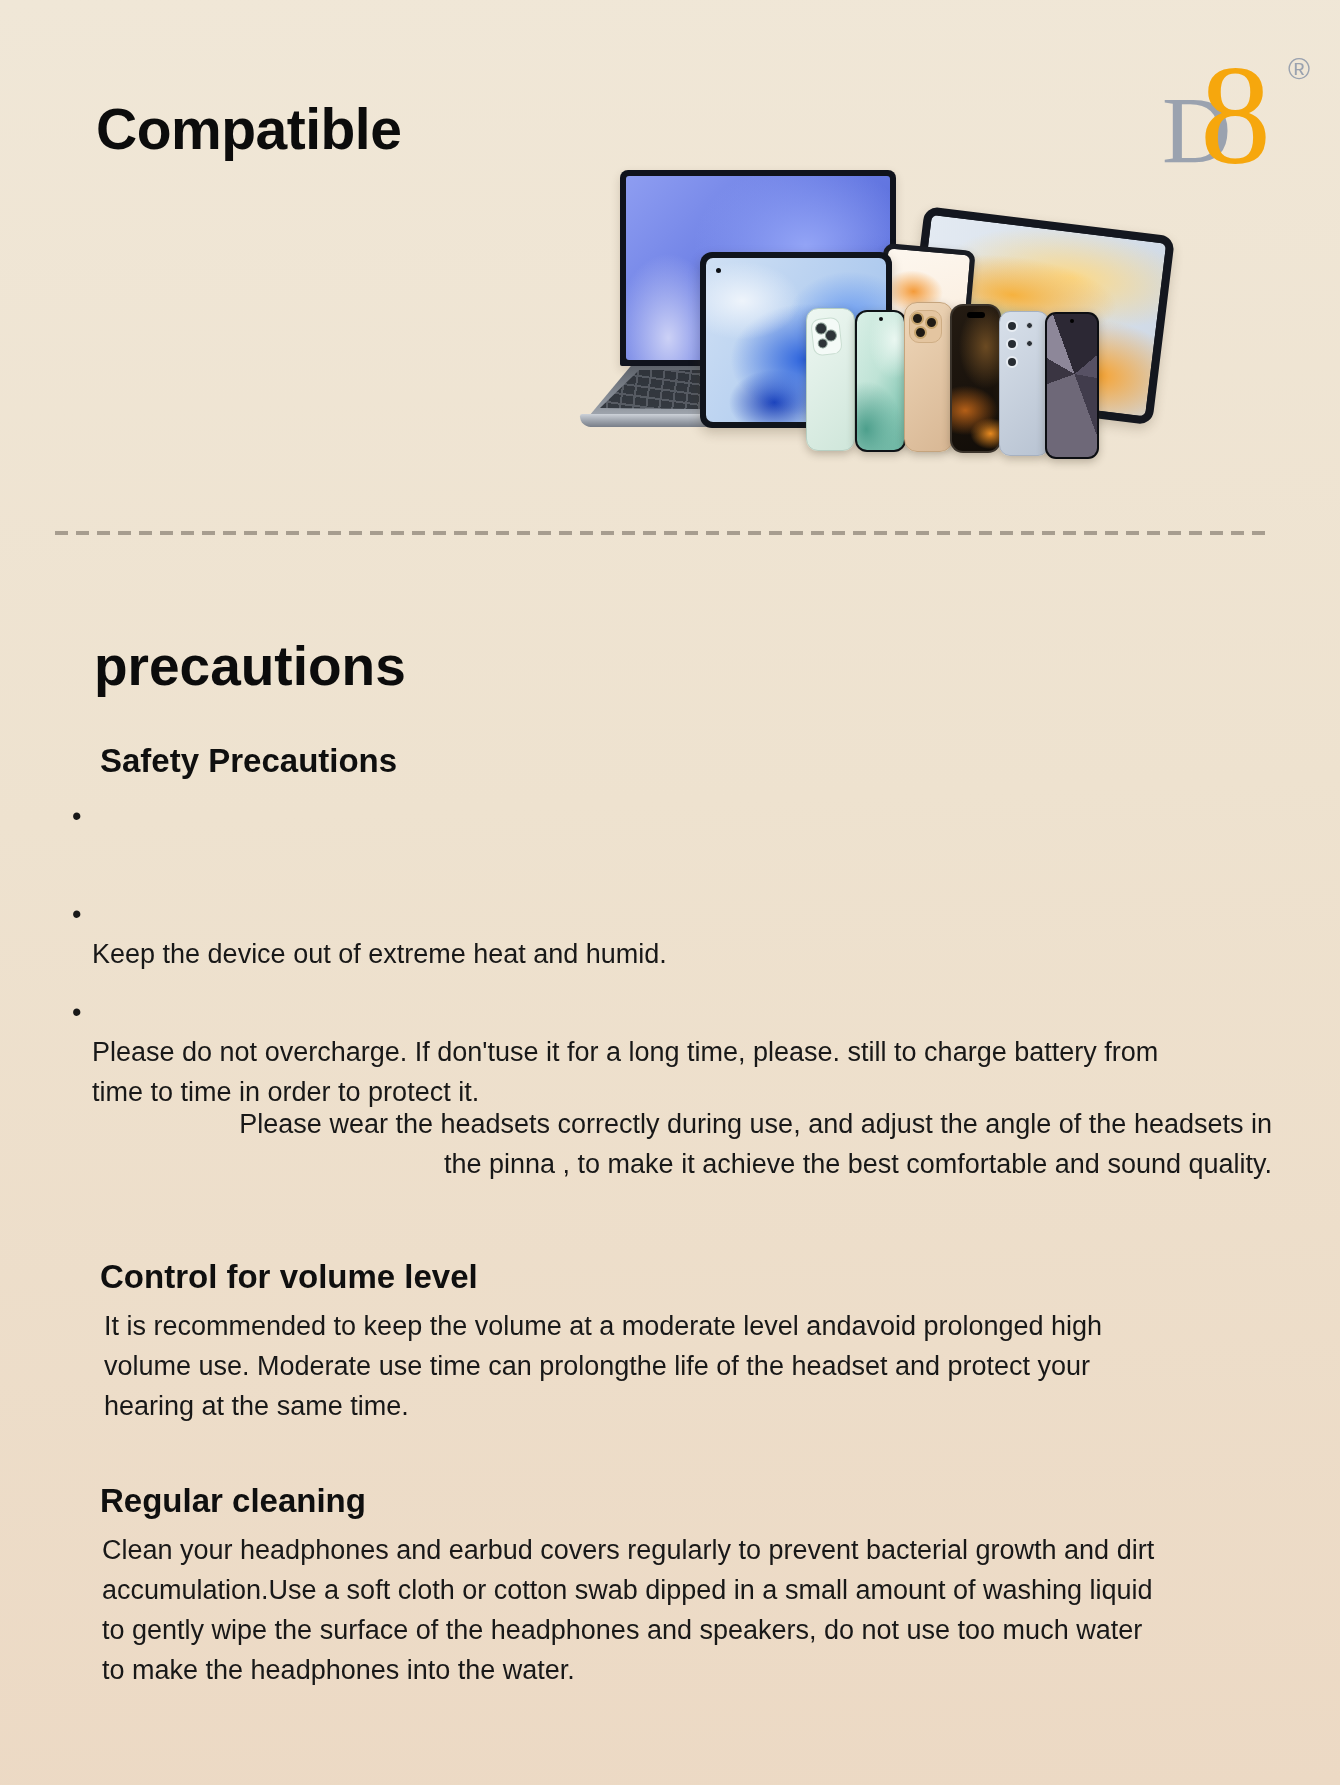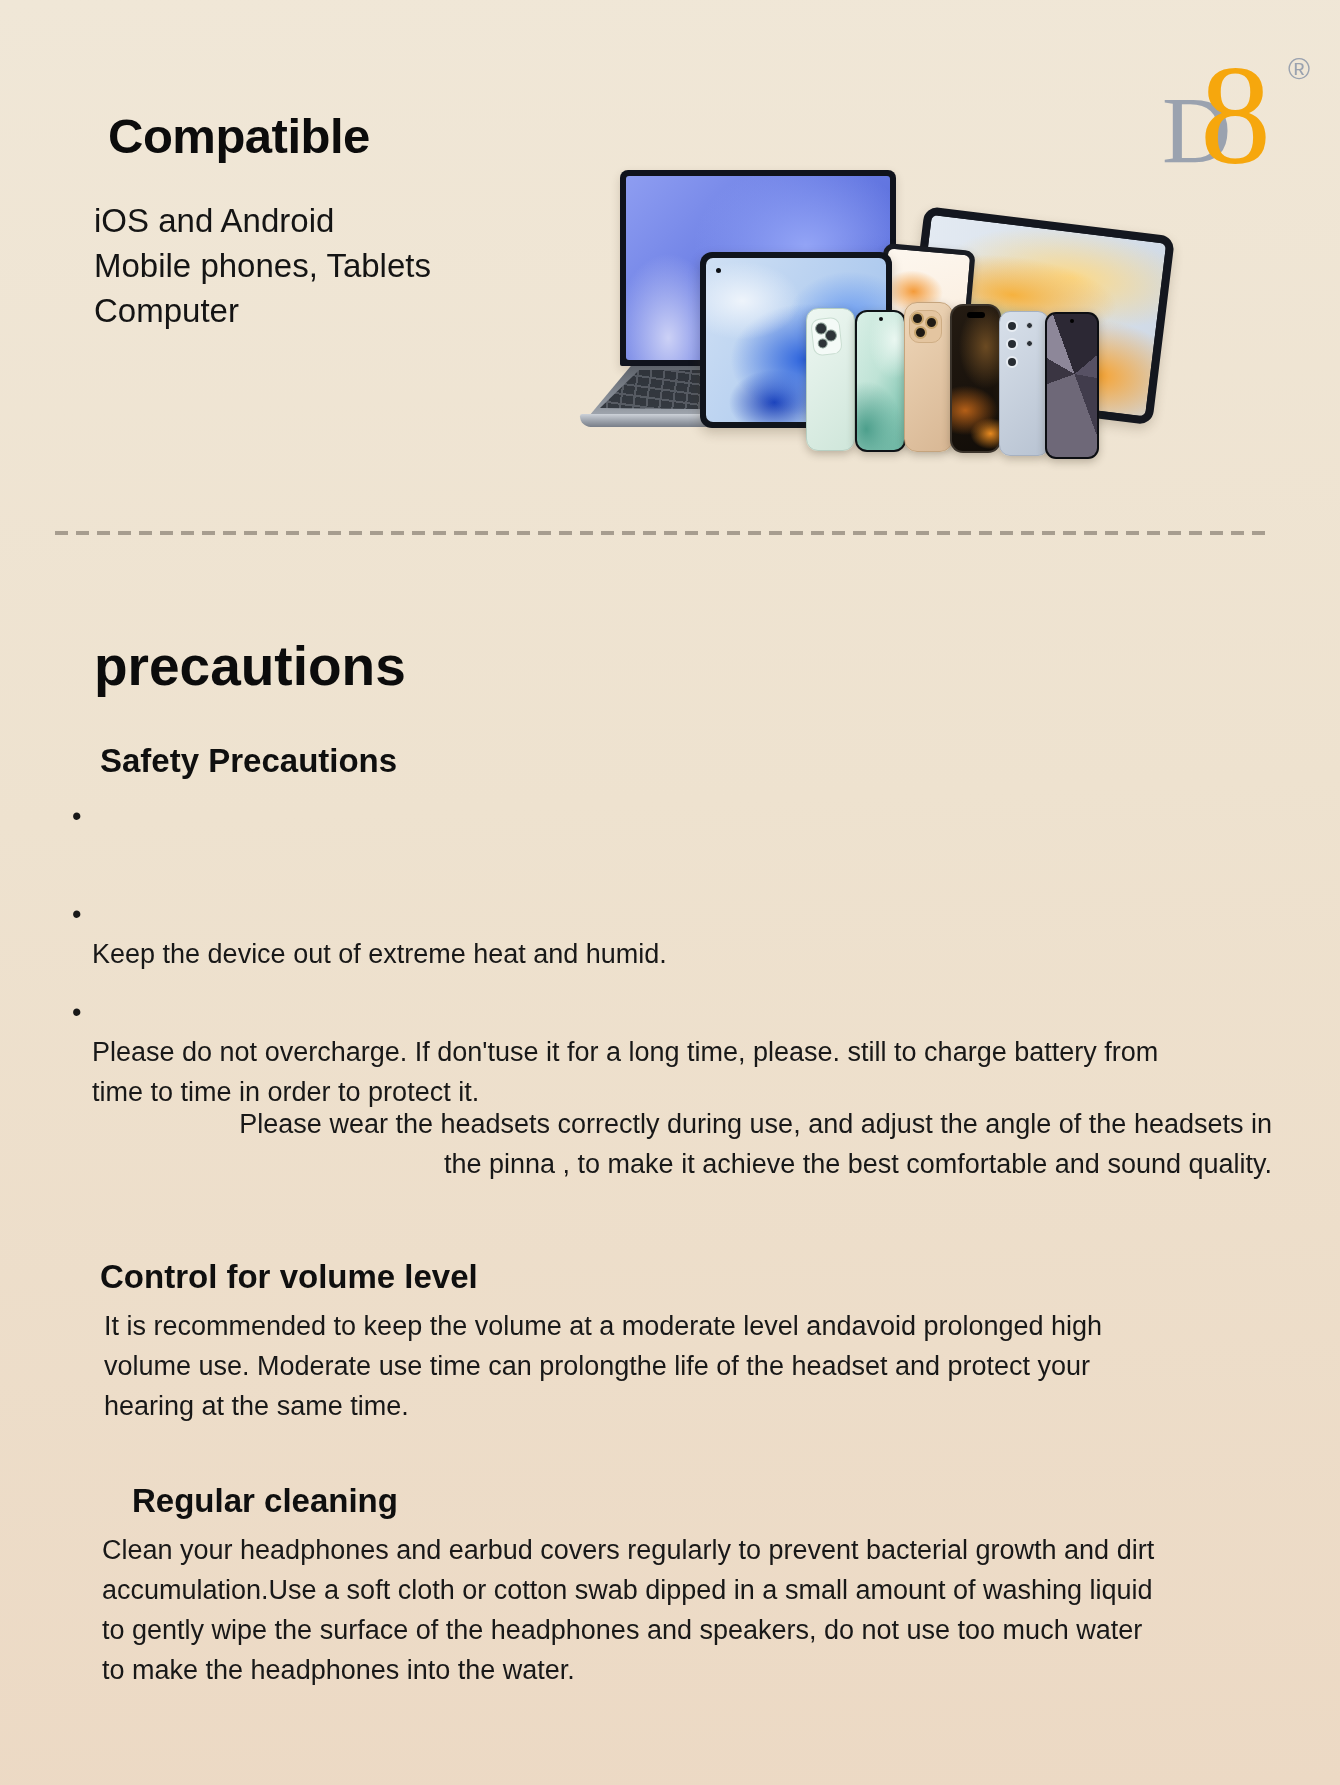--- a/index.html
+++ b/index.html
@@ -10,21 +10,21 @@
     overflow:hidden;
   }
   .page{
     position:relative;width:1340px;height:1785px;
     background:linear-gradient(178deg,#f0e7d7 0%,#eee2cf 45%,#ecd9c4 100%);
     overflow:hidden;
   }
   .pre{white-space:pre-line;}
 
   
-  .h1{position:absolute;left:108px;top:96px;font-size:49px;font-weight:700;letter-spacing:-0.5px;color:#0c0c0c;margin-top:12px;}
+  .h1{position:absolute;left:96px;top:96px;font-size:57px;font-weight:700;letter-spacing:-0.5px;color:#0c0c0c;}
   .subtitle{position:absolute;left:94px;top:198px;font-size:33px;line-height:45px;color:#141414;}
   .h2{position:absolute;left:94px;top:634px;font-size:55px;font-weight:700;color:#0c0c0c;}
   .h3{position:absolute;font-size:33px;font-weight:700;color:#0f0f0f;}
   .body-text{position:absolute;font-size:27px;line-height:40px;color:#181818;width:1170px;}
   .bullets{position:absolute;left:72px;top:796px;margin:0;padding:0;list-style:none;width:1190px;}
   .bullets li{position:relative;padding-left:20px;font-size:27px;line-height:40px;margin-bottom:18px;color:#181818;}
   .bullets li .dot{position:absolute;left:0;top:0;font-size:27px;}
 
   
   .divider{
@@ -176,23 +176,20 @@
       #6e6878 0 40deg,#3a3542 40deg 90deg,#8d8799 90deg 130deg,
       #2c2834 130deg 200deg,#575164 200deg 250deg,#413c4c 250deg 310deg,#6e6878 310deg 360deg);}
   .geo-cam-dot{left:50%;top:5px;width:4px;height:4px;margin-left:-2px;border-radius:50%;background:#000;}
 </style>
 </head>
 <body>
 
 <div class="page">
 
   <div class="h1">Compatible</div>
-  <div class="subtitle pre">iOS and Android
-Mobile phones, Tablets
-Computer</div>
 
   <div class="logo">
     <span class="logo-d">D</span>
     <span class="logo-8">8</span>
     <span class="logo-r">®</span>
   </div>
 
   <div class="devices">
 
     <div class="laptop-screen">
@@ -280,19 +277,19 @@
   </ul>
 
   <div class="body-text pre" style="left:102px;top:1104px;text-align:right;">Please wear the headsets correctly during use, and adjust the angle of the headsets in
 the pinna , to make it achieve the best comfortable and sound quality.</div>
 
   <div class="h3" style="left:100px;top:1258px;">Control for volume level</div>
   <div class="body-text pre" style="left:104px;top:1306px;">It is recommended to keep the volume at a moderate level andavoid prolonged high
 volume use. Moderate use time can prolongthe life of the headset and protect your
 hearing at the same time.</div>
 
-  <div class="h3" style="left:100px;top:1482px;margin-left:32px;">Regular cleaning</div>
+  <div class="h3" style="left:100px;top:1482px;">Regular cleaning</div>
   <div class="body-text pre" style="left:102px;top:1530px;">Clean your headphones and earbud covers regularly to prevent bacterial growth and dirt
 accumulation.Use a soft cloth or cotton swab dipped in a small amount of washing liquid
 to gently wipe the surface of the headphones and speakers, do not use too much water
 to make the headphones into the water.</div>
 
 </div>
 
 </body></html>

